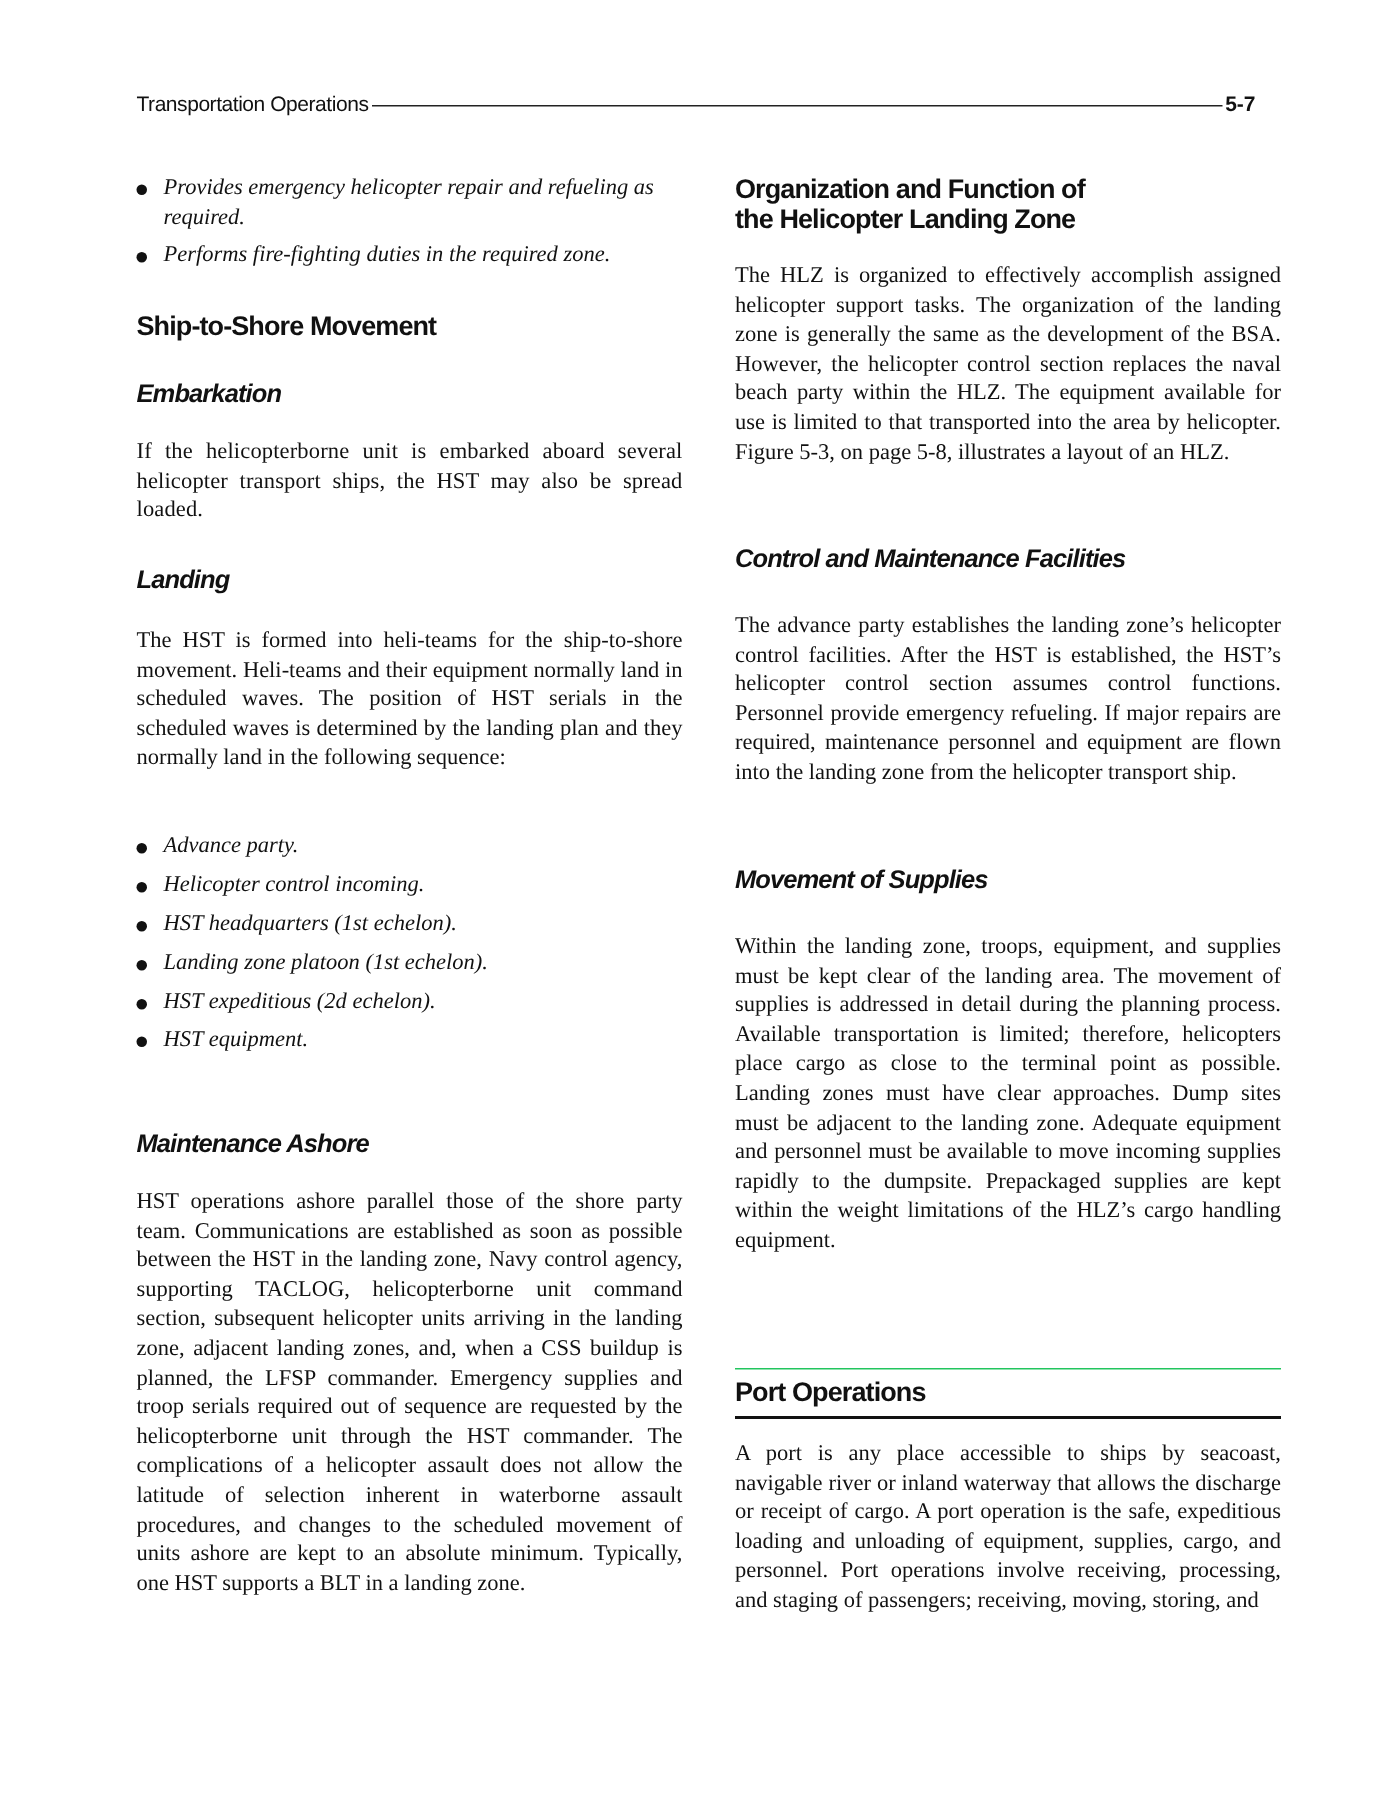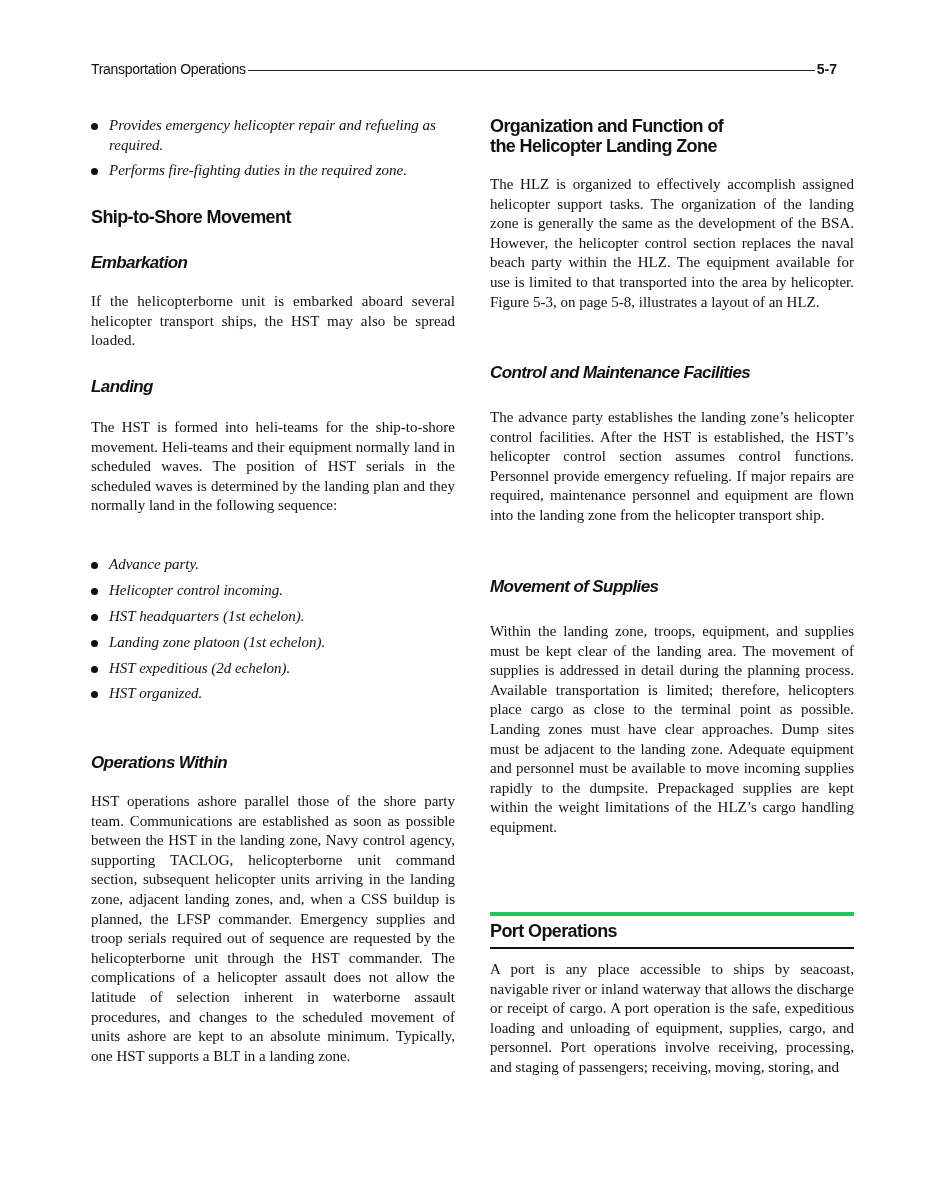--- a/index.html
+++ b/index.html
@@ -11,21 +11,21 @@
   .col { position: absolute; top: 0; }
   .col-left { left: 91px; width: 364px; }
   .col-right { left: 490px; width: 364px; }
   .body-text { font-family: "Liberation Serif", serif; font-size: 15px; line-height: 19.6px; text-align: justify; margin: 0; }
   .bullets { list-style: none; margin: 0; padding: 0; font-style: italic; }
   .bullets li { font-family: "Liberation Serif", serif; font-size: 15px; line-height: 19.6px; position: relative; padding-left: 18px; }
   .bullet-dot { position: absolute; left: 0; top: 7px; width: 7px; height: 7px; border-radius: 50%; background: #111; }
   .h2 { font-family: "Liberation Sans", sans-serif; font-weight: bold; font-size: 18px; line-height: 20px; letter-spacing: -0.6px; margin: 0; }
   .h3 { font-family: Liberation Sans, sans-serif; font-style: italic; font-size: 17px; line-height: 20px; letter-spacing: -0.6px; margin: 0; }
   .abs { position: absolute; }
-  .port-box { border-top: 4px solid #22c55e; border-bottom: 2px solid #111; padding: 5px 0 6px 0; }
+  .port-box { border-top: 1px solid #22c55e; border-bottom: 2px solid #111; padding: 5px 0 6px 0; }
 </style>
 </head>
 <body>
 
 <div class="header">
   <span class="header-title">Transportation Operations</span>
   <span class="header-rule"></span>
   <span class="header-page">5-7</span>
 </div>
 
@@ -42,24 +42,24 @@
 
   <h3 class="h3 abs" style="top:377px;">Landing</h3>
   <p class="body-text abs" style="top:418px; width:364px;">The HST is formed into heli-teams for the ship-to-shore movement. Heli-teams and their equipment normally land in scheduled waves. The position of HST serials in the scheduled waves is determined by the landing plan and they normally land in the following sequence:</p>
 
   <ul class="bullets abs" style="top:555px; width:364px;">
     <li style="margin-bottom:6.3px;"><span class="bullet-dot"></span><span>Advance party.</span></li>
     <li style="margin-bottom:6.3px;"><span class="bullet-dot"></span><span>Helicopter control incoming.</span></li>
     <li style="margin-bottom:6.3px;"><span class="bullet-dot"></span><span>HST headquarters (1st echelon).</span></li>
     <li style="margin-bottom:6.3px;"><span class="bullet-dot"></span><span>Landing zone platoon (1st echelon).</span></li>
     <li style="margin-bottom:6.3px;"><span class="bullet-dot"></span><span>HST expeditious (2d echelon).</span></li>
-    <li><span class="bullet-dot"></span><span>HST organized.</span></li>
+    <li><span class="bullet-dot"></span><span>HST equipment.</span></li>
   </ul>
 
-  <h3 class="h3 abs" style="top:753px;">Operations Within</h3>
+  <h3 class="h3 abs" style="top:753px;">Maintenance Ashore</h3>
   <p class="body-text abs" style="top:792px; width:364px;">HST operations ashore parallel those of the shore party team. Communications are established as soon as possible between the HST in the landing zone, Navy control agency, supporting TACLOG, helicopterborne unit command section, subsequent helicopter units arriving in the landing zone, adjacent landing zones, and, when a CSS buildup is planned, the LFSP commander.   Emergency supplies and troop serials required out of sequence are requested by the helicopterborne unit through the HST commander. The complications of a helicopter assault does not allow the latitude of selection inherent in waterborne assault procedures, and changes to the scheduled movement of units ashore are kept to an absolute minimum. Typically, one HST supports a BLT in a landing zone.</p>
 </div>
 
 <div class="col col-right">
   <h2 class="h2 abs" style="top:116px; width:364px;">
     <span>Organization and Function of</span><br>
     <span>the Helicopter Landing Zone</span>
   </h2>
   <p class="body-text abs" style="top:175px; width:364px;">The HLZ is organized to effectively accomplish assigned helicopter support tasks. The organization of the landing zone is generally the same as the development of the BSA. However, the helicopter control section replaces the naval beach party within the HLZ. The equipment available for use is limited to that transported into the area by helicopter. Figure 5-3, on page 5-8, illustrates a layout of an HLZ.</p>
 

